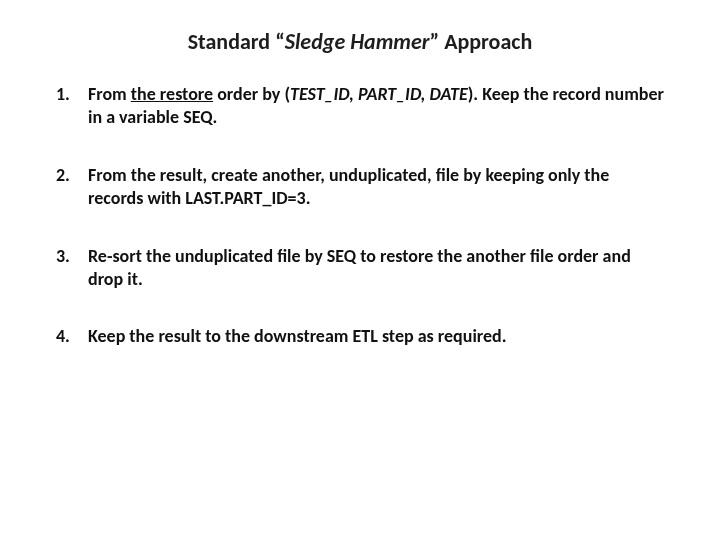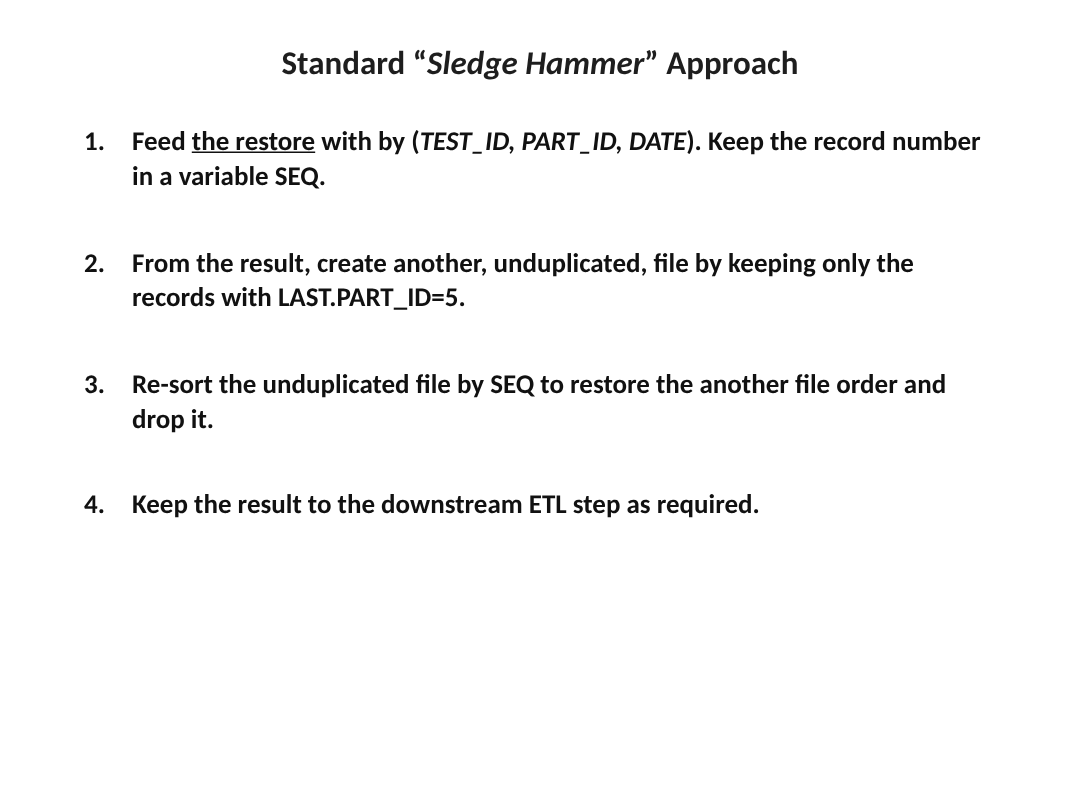--- a/index.html
+++ b/index.html
@@ -54,26 +54,26 @@
 
 <div class="slide">
   <h1 class="title">
     <span>Standard </span><span class="q1">“</span><span class="i">Sledge Hammer</span><span class="q2">”</span><span> Approach</span>
   </h1>
 
   <ol class="steps">
     <li>
       <span class="num">1.</span>
       <span class="body">
-        <span>Feed </span><span class="u">the restore</span><span> with by (</span><span class="i">TEST_ID, PART_ID, DATE</span><span>). Keep the record number in a variable SEQ.</span>
+        <span>From </span><span class="u">the restore</span><span> order by (</span><span class="i">TEST_ID, PART_ID, DATE</span><span>). Keep the record number in a variable SEQ.</span>
       </span>
     </li>
     <li>
       <span class="num">2.</span>
-      <span class="body">From the result, create another, unduplicated, file by keeping only the records with LAST.PART_ID=5.</span>
+      <span class="body">From the result, create another, unduplicated, file by keeping only the records with LAST.PART_ID=3.</span>
     </li>
     <li>
       <span class="num">3.</span>
       <span class="body">Re-sort the unduplicated file by SEQ to restore the another file order and drop it.</span>
     </li>
     <li>
       <span class="num">4.</span>
       <span class="body">Keep the result to the downstream ETL step as required.</span>
     </li>
   </ol>

